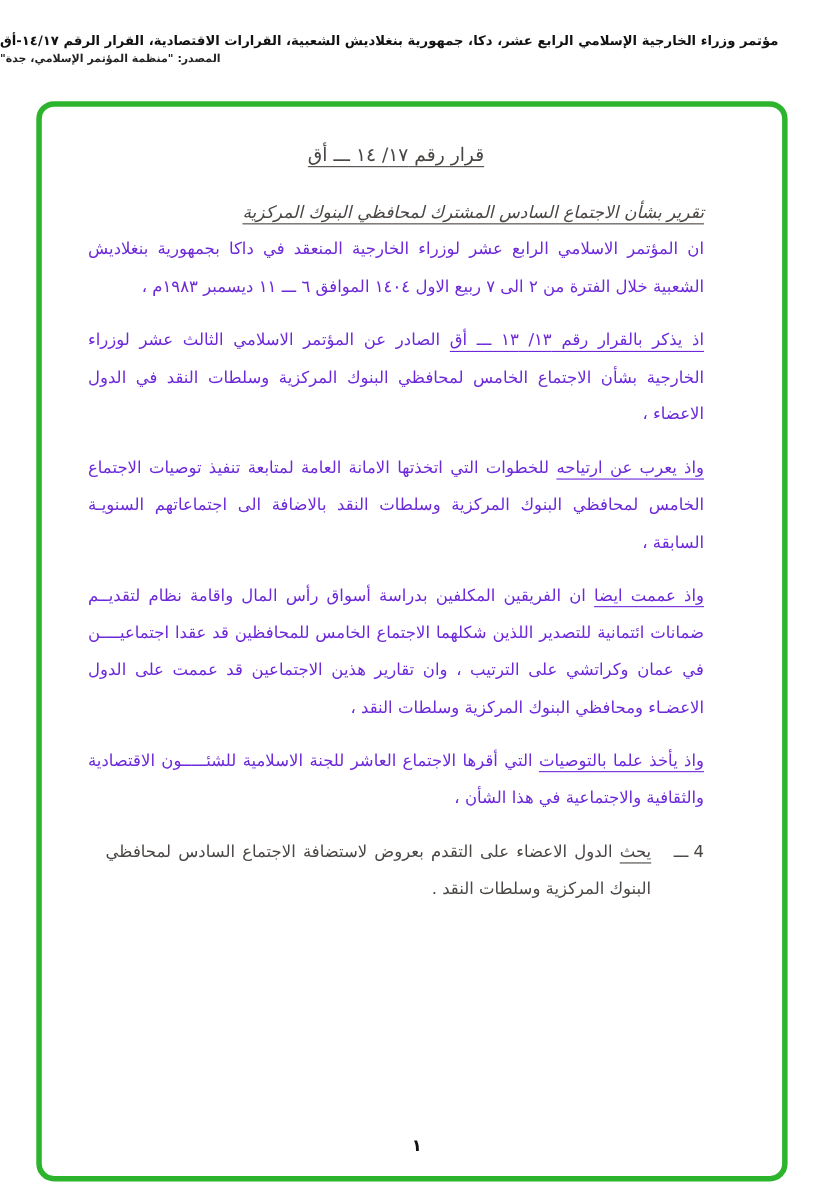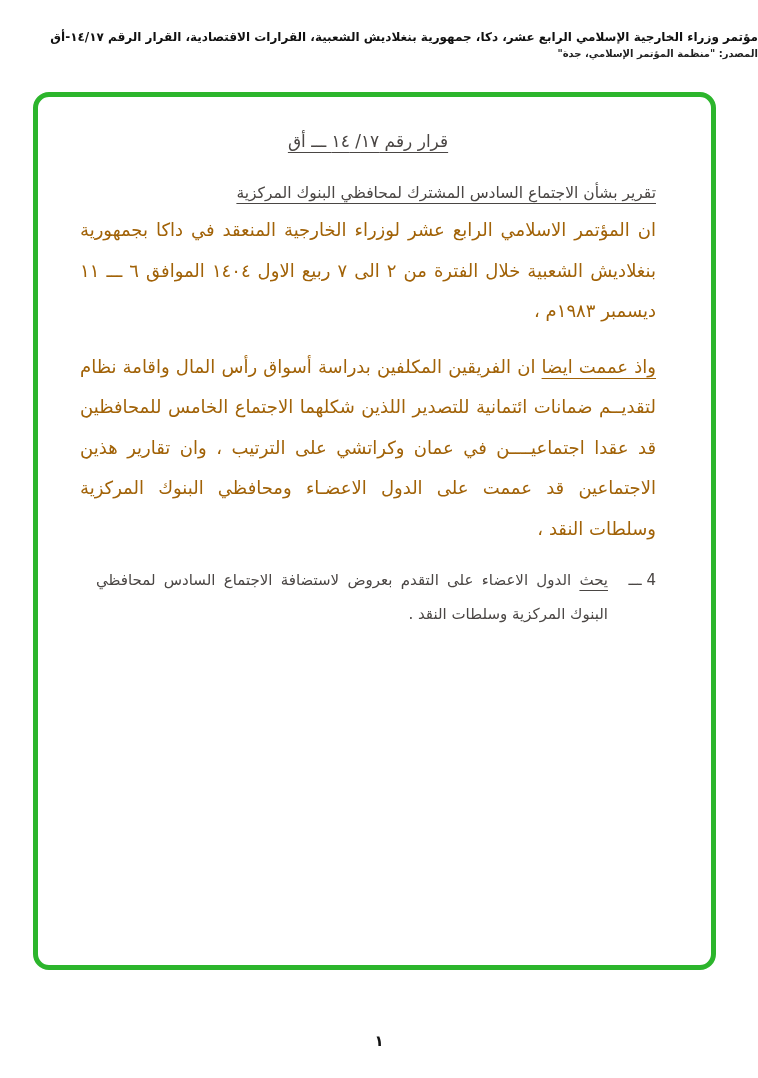--- a/index.html
+++ b/index.html
@@ -10,71 +10,72 @@
     height: 1078px;
     background: #ffffff;
     font-family: "DejaVu Sans", sans-serif;
     overflow: hidden;
   }
   .header {
     position: absolute;
     top: 30px;
     left: 0;
     right: 0;
-    text-align: right;
+    text-align: left;
     direction: rtl;
     color: #111111;
   }
   .header-line1 {
     font-weight: bold;
     font-size: 12px;
     letter-spacing: 0;
   }
   .header-line2 {
     font-weight: bold;
     font-size: 10px;
     margin-top: 4px;
     color: #222222;
   }
   .green-box {
     position: absolute;
     top: 92px;
     left: 33px;
     width: 683px;
-    height: 878px;
+    height: 982px;
     border: 5px solid #2cb52c;
     border-radius: 16px;
-    padding: 34px 55px 18px 42px;
+    padding: 34px 71px 18px 42px;
     direction: rtl;
     color: #474341;
   }
   .doc-title {
     text-align: center;
     font-size: 17px;
     margin: 0 0 26px 0;
     color: #4a4644;
   }
   .underline {
     text-decoration: underline;
     text-underline-offset: 5px;
     text-decoration-thickness: 1px;
   }
   .subtitle {
     font-size: 15.5px;
     line-height: 2.15;
     text-align: right;
     color: #4a4644;
+    font-style: italic;
   }
   .subtitle-gap { margin-bottom: 20px; }
   .para {
-    font-size: 18px;
+    font-size: 15px;
     line-height: 2.25;
     text-align: justify;
     margin: 0 0 15px 0;
-    color: #a16207;
+    color: #6d28d9;
   }
   .numbered-item {
     display: flex;
     direction: rtl;
     font-size: 15px;
     line-height: 2.25;
     margin-top: 6px;
     color: #4a4644;
   }
   .item-num {
@@ -109,25 +110,28 @@
 
   <div class="green-box">
 
     <div class="doc-title underline">قرار رقم ١٧/ ١٤ ـــ أق</div>
 
     <div class="subtitle underline">تقرير بشأن الاجتماع السادس المشترك لمحافظي البنوك المركزية</div>
 
 
     <p class="para"><span class="underline"></span><span>ان المؤتمر الاسلامي الرابع عشر لوزراء الخارجية المنعقد في داكا بجمهورية بنغلاديش الشعبية خلال الفترة من ٢ الى ٧ ربيع الاول ١٤٠٤ الموافق ٦ ـــ ١١ ديسمبر ١٩٨٣م ،</span></p>
 
+    <p class="para"><span class="underline">اذ يذكر بالقرار رقم ١٣/ ١٣ ـــ أق</span><span> الصادر عن المؤتمر الاسلامي الثالث عشر لوزراء الخارجية بشأن الاجتماع الخامس لمحافظي البنوك المركزية وسلطات النقد في الدول الاعضاء ،</span></p>
 
+    <p class="para"><span class="underline">واذ يعرب عن ارتياحه</span><span> للخطوات التي اتخذتها الامانة العامة لمتابعة تنفيذ توصيات الاجتماع الخامس لمحافظي البنوك المركزية وسلطات النقد بالاضافة الى اجتماعاتهم السنويـة السابقة ،</span></p>
 
     <p class="para"><span class="underline">واذ عممت ايضا</span><span> ان الفريقين المكلفين بدراسة أسواق رأس المال واقامة نظام لتقديــم ضمانات ائتمانية للتصدير اللذين شكلهما الاجتماع الخامس للمحافظين قد عقدا اجتماعيــــن في عمان وكراتشي على الترتيب ، وان تقارير هذين الاجتماعين قد عممت على الدول الاعضـاء ومحافظي البنوك المركزية وسلطات النقد ،</span></p>
 
 
+    <p class="para"><span class="underline">واذ يأخذ علما بالتوصيات</span><span> التي أقرها الاجتماع العاشر للجنة الاسلامية للشئـــــون الاقتصادية والثقافية والاجتماعية في هذا الشأن ،</span></p>
 
     <div class="numbered-item">
       <span class="item-num">4 ـــ</span>
       <span class="item-text"><span class="underline">يحث</span><span> الدول الاعضاء على التقدم بعروض لاستضافة الاجتماع السادس لمحافظي البنوك المركزية وسلطات النقد .</span></span>
     </div>
 
   </div>
 
   <div class="page-number">١</div>
 

